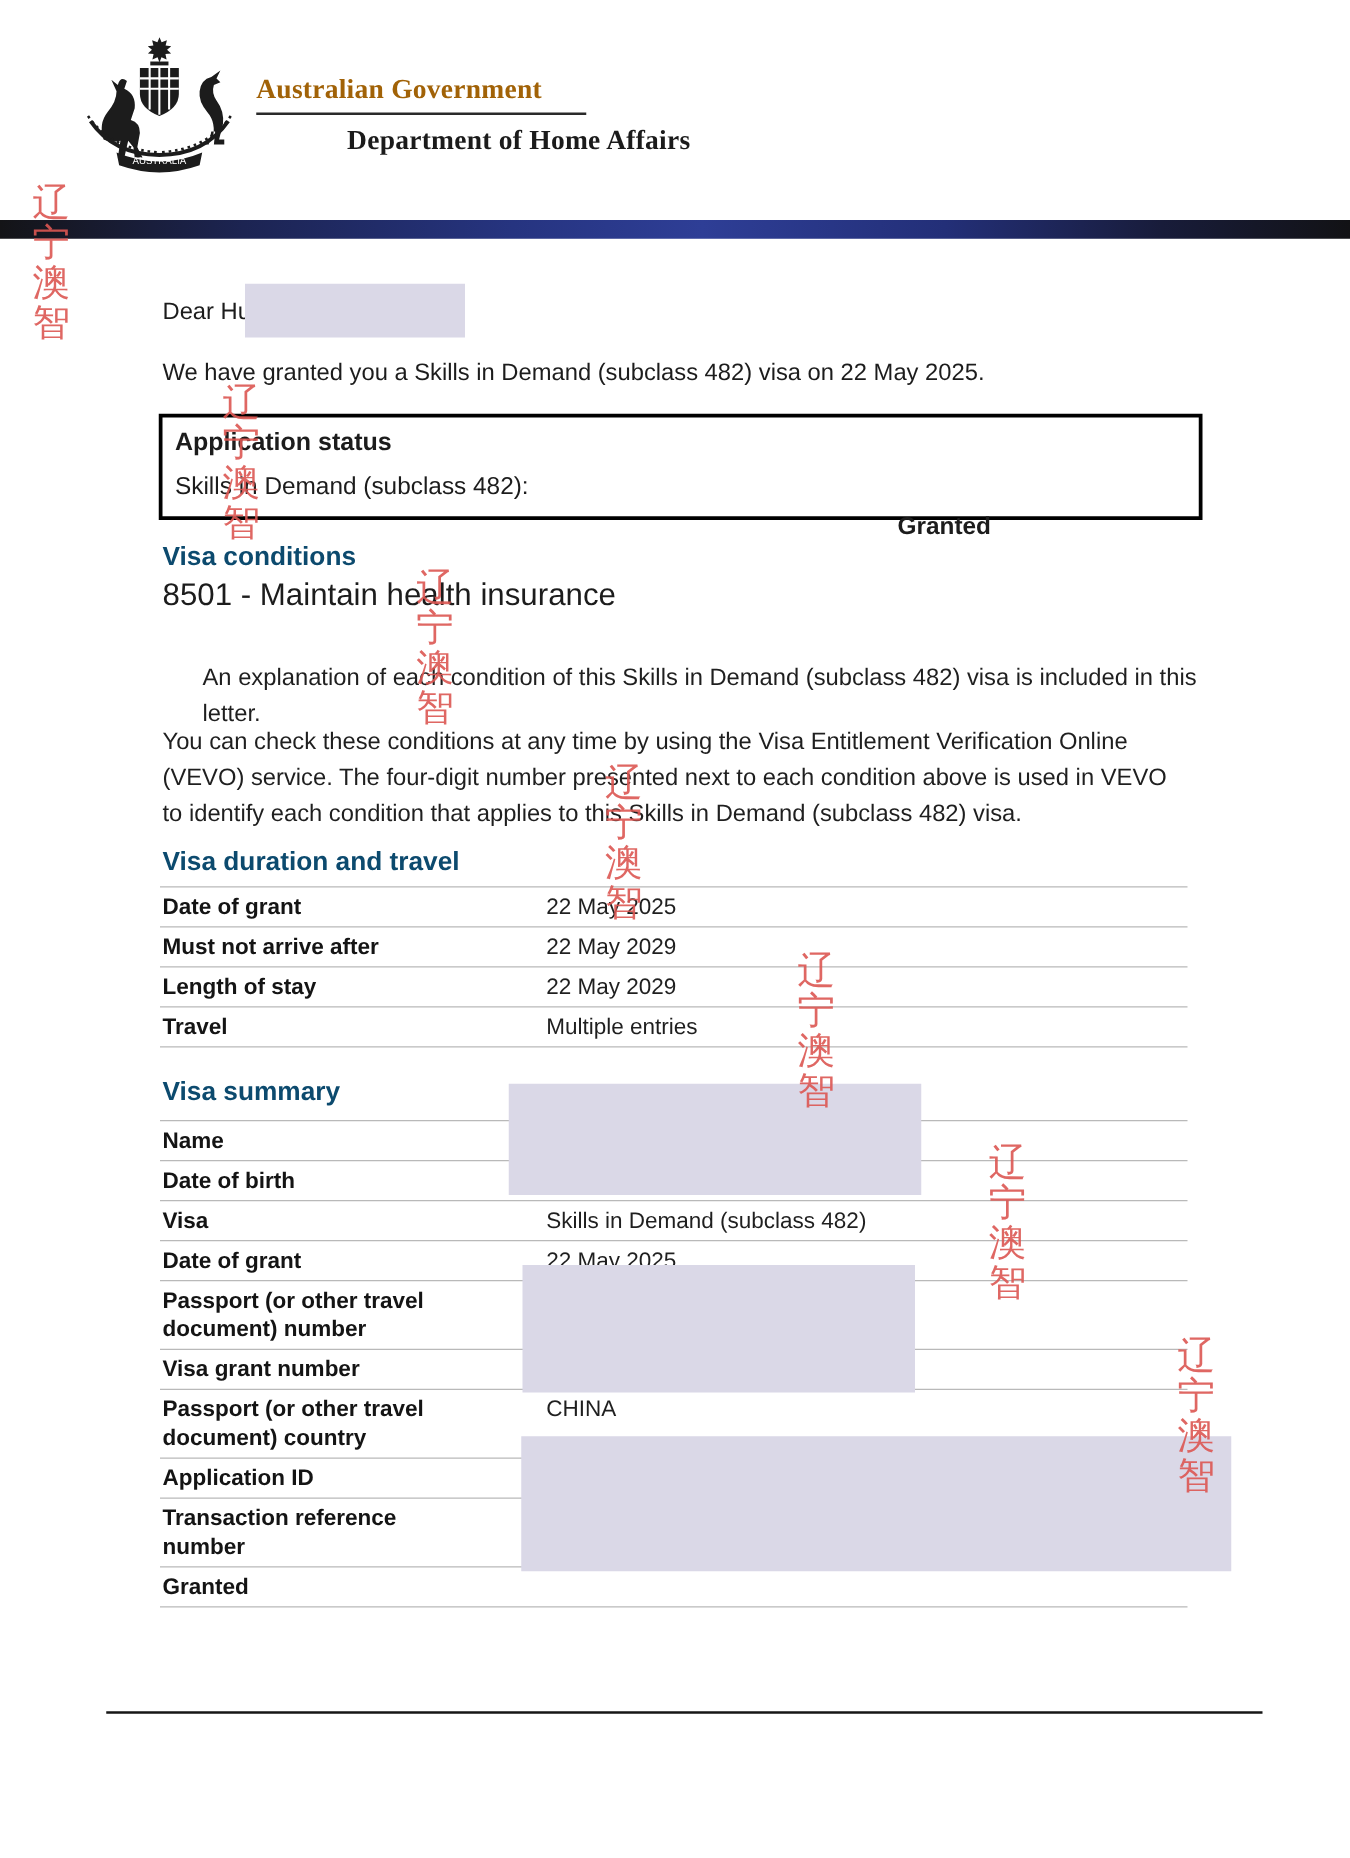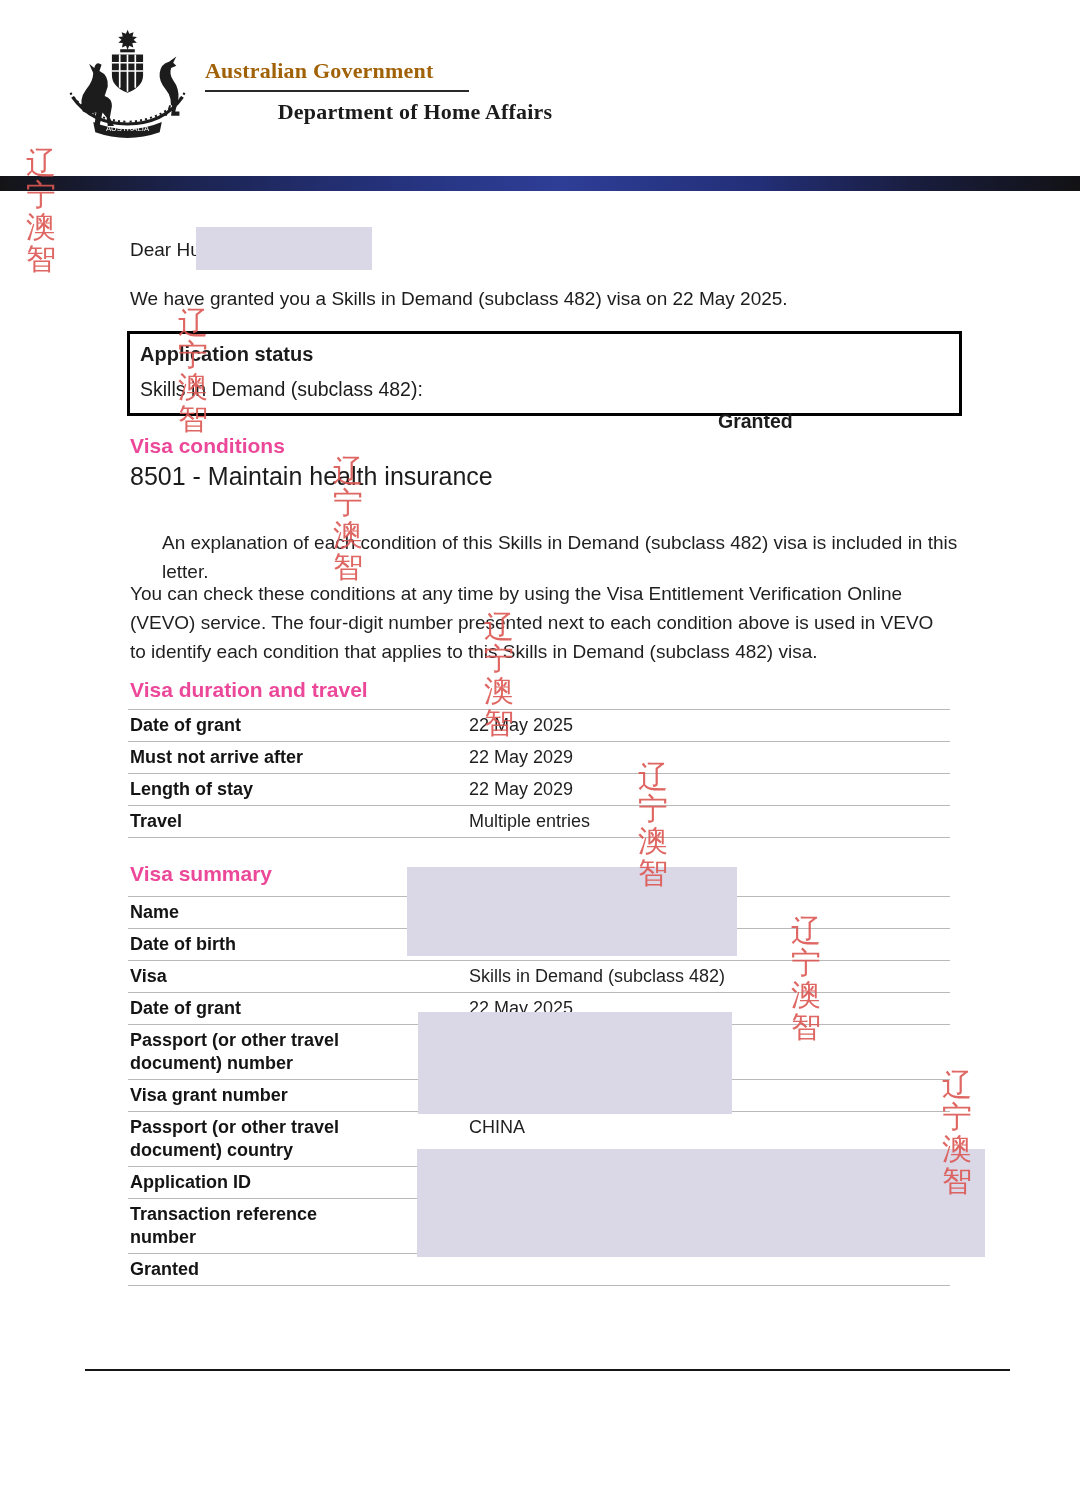--- a/index.html
+++ b/index.html
@@ -31,36 +31,36 @@
   .intro-line{left:130px;top:287px;font-size:19px;line-height:24px;width:830px;}
 
   .status-box{
     left:127px;top:331px;width:819px;height:71px;
     border:3px solid #000;padding:8px 0 0 10px;
   }
   .status-title{font-size:20px;font-weight:bold;line-height:24px;}
   .status-row{position:relative;margin-top:11px;font-size:19.5px;line-height:24px;}
   .status-value{position:absolute;left:578px;top:0;font-weight:bold;margin-top:32px;}
 
-  .section-heading{font-size:21px;font-weight:bold;color:#ec4899;}
+  .section-heading{font-size:21px;font-weight:bold;color:#0c4a6e;}
   .h-conditions{left:130px;top:434px;}
   .condition-line{left:130px;top:464px;font-size:25px;line-height:24px;}
   .para{left:130px;font-size:19px;line-height:29px;width:822px;color:#1f1f1f;}
   .para1{top:528px;margin-left:32px;}
   .para2{top:579px;}
 
   .h-duration{left:130px;top:678px;}
   .h-summary{left:130px;top:862px;}
 
   .data-table{left:128px;width:822px;border-top:1px solid #b9b9b9;}
   .t-duration{top:709px;}
   .t-summary{top:896px;}
   .data-table .row{
     display:grid;grid-template-columns:307px auto;
-    border-bottom:1px solid #b9b9b9;padding:4px 0 4px 2px;gap:32px;
+    border-bottom:1px solid #b9b9b9;padding:4px 0 4px 2px;
   }
   .data-table .label{
     font-weight:bold;font-size:18px;line-height:23px;max-width:258px;color:#141414;
   }
   .data-table .value{font-size:18px;line-height:23px;color:#1f1f1f;}
 
   
   .redaction{background:#dad8e7;}
   .redact-name{left:196px;top:227px;width:176px;height:43px;}
   .redact-a{left:407px;top:867px;width:330px;height:89px;}

